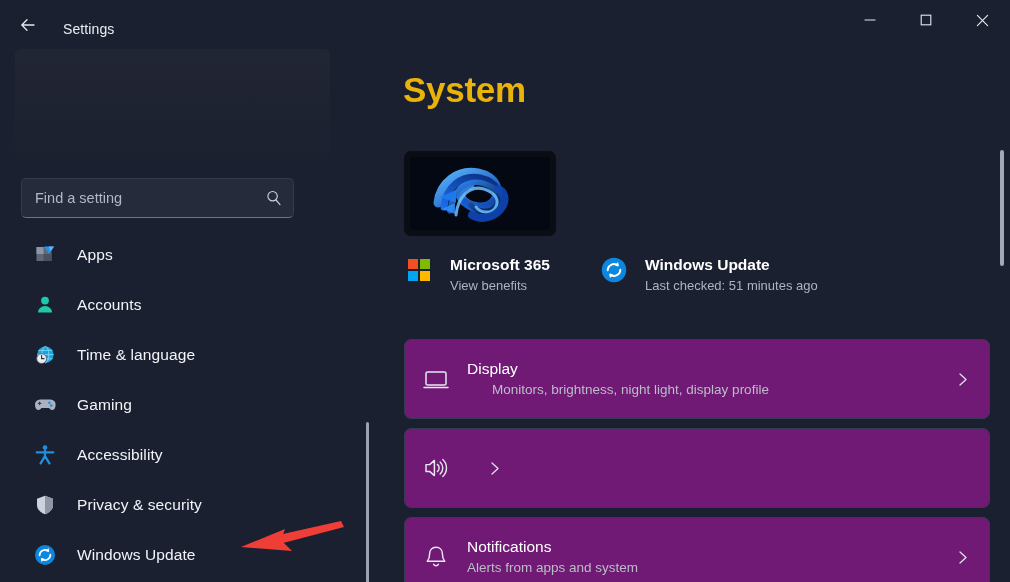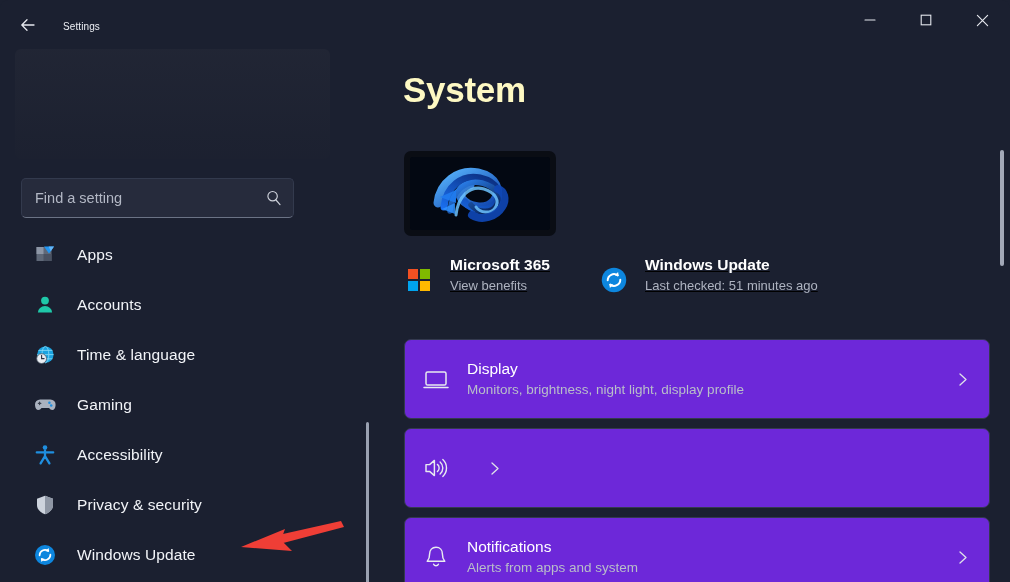--- a/index.html
+++ b/index.html
@@ -37,21 +37,21 @@
     position: absolute;
     left: 9px; top: 11px;
     width: 38px; height: 28px;
     display: flex; align-items: center; justify-content: center;
     border-radius: 4px;
   }
   .back-btn svg { display: block; }
   .app-title {
     position: absolute;
     left: 63px; top: 21px;
-    font-size: 10px;
+    font-size: 14px;
     color: #eceef3;
     letter-spacing: 0.1px;
   }
   .win-controls {
     position: absolute;
     right: 0; top: 0;
     display: flex;
     height: 40px;
   }
   .win-btn {
@@ -134,21 +134,21 @@
     position: absolute;
     left: 380px; top: 47px;
     width: 630px; height: 535px;
     overflow: hidden;
   }
   .page-title {
     position: absolute;
     left: 23px; top: 23px;
     font-size: 35px;
     font-weight: bold;
-    color: #fef9c3;
+    color: #eab308;
     letter-spacing: -0.3px;
   }
 
   .device-thumb {
     position: absolute;
     left: 24px; top: 104px;
     width: 152px; height: 85px;
     background: #0a0d14;
     border-radius: 7px;
     padding: 6px;
@@ -159,32 +159,32 @@
     overflow: hidden;
     position: relative;
     background: radial-gradient(ellipse 70% 80% at 45% 55%, #0d2a5e 0%, #061024 60%, #03070f 100%);
   }
 
   .infos {
     position: absolute;
     left: 24px; top: 208px;
     width: 590px; height: 48px;
   }
-  .info-block { position: absolute; display: flex; align-items: flex-end; text-decoration: underline; }
+  .info-block { position: absolute; display: flex; align-items: flex-start; }
   .info-ico { width: 30px; height: 30px; flex: 0 0 30px; display:flex; align-items:center; justify-content:center; }
   .info-text { margin-left: 16px; }
   .info-title { font-size: 15.5px; font-weight: bold; color: #ffffff; line-height: 19px; }
   .info-sub { font-size: 13px; color: #aeb3c0; line-height: 19px; margin-top: 2px; }
 
   .cards { position: absolute; left: 24px; top: 292px; width: 586px; }
   .card {
     position: relative;
     width: 586px;
     height: 80px;
-    background: #6d28d9;
+    background: #701a75;
     border: 1px solid #343a4f;
     border-radius: 7px;
     margin-bottom: 9px;
     display: flex;
     align-items: center;
   }
   .card-ico { width: 62px; display: flex; align-items: center; justify-content: center; flex: 0 0 62px; }
   .card-body { flex: 1; }
   .card-title { font-size: 15.5px; color: #ffffff; line-height: 21px; }
   .card-sub { font-size: 13.5px; color: #b9bec9; line-height: 20px; margin-top: 1px; }
@@ -416,21 +416,21 @@
 
       <div class="card">
         <span class="card-ico">
           <svg width="28" height="28" viewBox="0 0 28 28">
             <rect x="4" y="7" width="20" height="13" rx="1.6" fill="none" stroke="#e8eaf0" stroke-width="1.5"></rect>
             <path d="M2 22.4 H26" stroke="#e8eaf0" stroke-width="1.5" stroke-linecap="round"></path>
           </svg>
         </span>
         <span class="card-body">
           <span class="card-title" style="display:block;">Display</span>
-          <span class="card-sub" style="display:block;">Monitors, brightness, night light, display profile</span>
+          <span class="card-sub" style="display:block;margin-left:25px;">Monitors, brightness, night light, display profile</span>
         </span>
         <span class="card-chev">
           <svg width="15" height="15" viewBox="0 0 15 15">
             <path d="M5 2 L11 7.5 L5 13" fill="none" stroke="#dfe2e9" stroke-width="1.3" stroke-linecap="round" stroke-linejoin="round"></path>
           </svg>
         </span>
       </div>
 
       <div class="card">
         <span class="card-ico">

